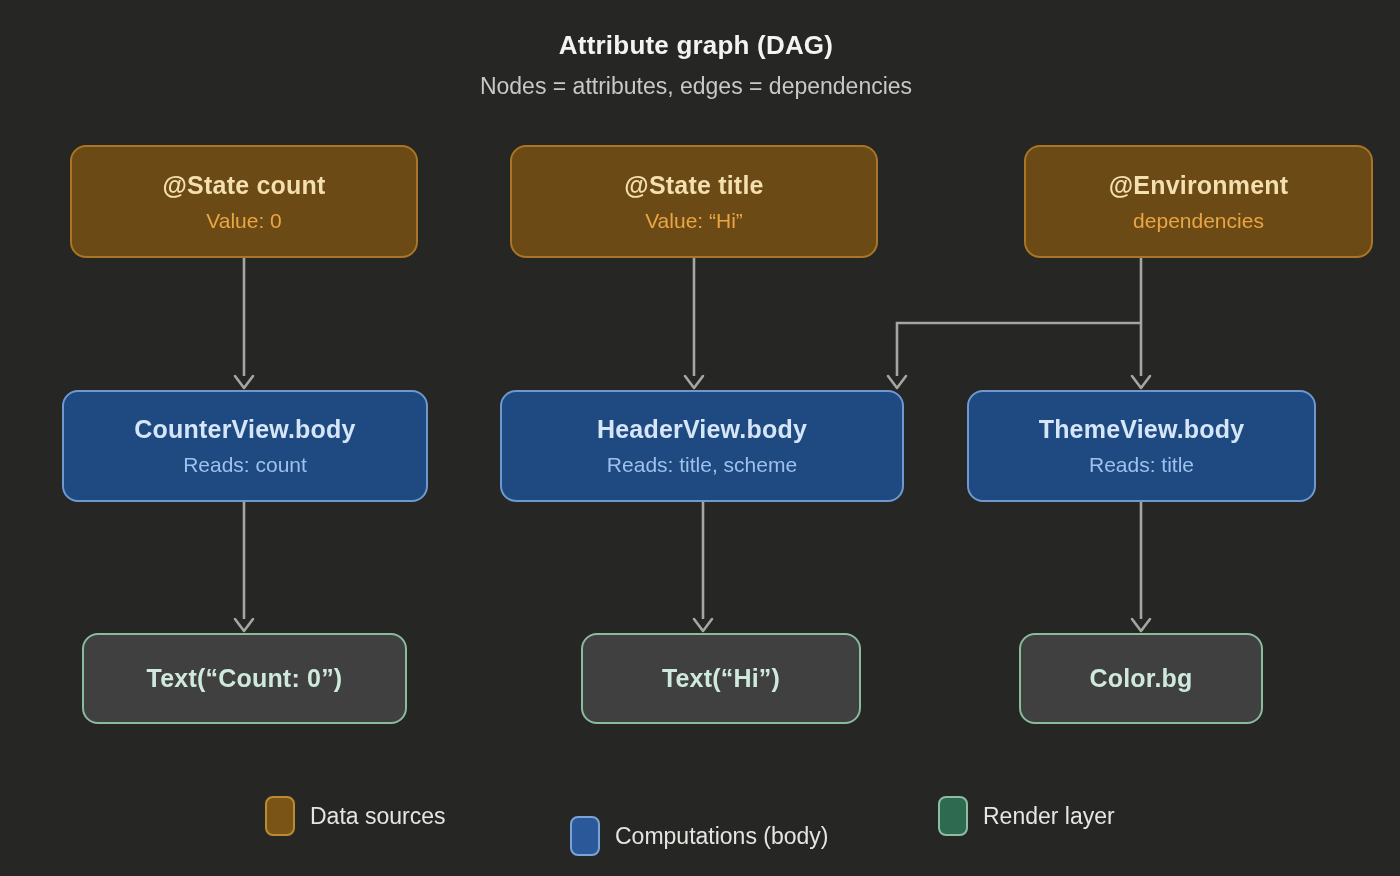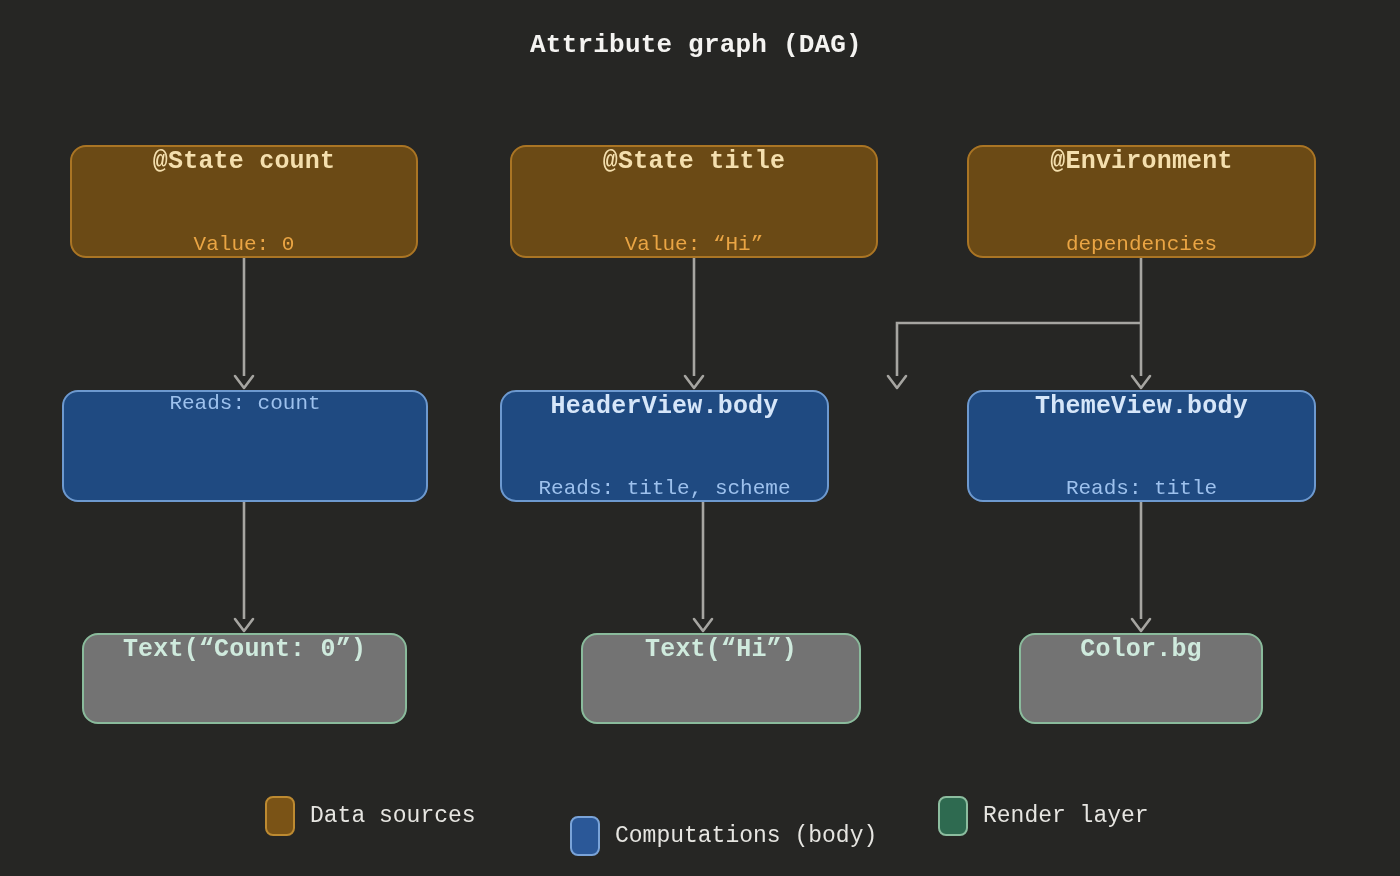--- a/index.html
+++ b/index.html
@@ -9,21 +9,20 @@
     height: 876px;
     background: #262624;
     font-family: "Liberation Sans", sans-serif;
     overflow: hidden;
   }
   .canvas {
     position: relative;
     width: 1400px;
     height: 876px;
     background: #262624;
-    font-family: Liberation Mono, monospace;
   }
   .header {
     position: absolute;
     top: 30px;
     left: 0;
     width: 1392px;
     text-align: center;
   }
   .header .title {
     font-size: 26px;
@@ -38,40 +37,40 @@
     color: #c9c8c4;
   }
   .node {
     position: absolute;
     box-sizing: border-box;
     border-radius: 16px;
     border: 2px solid transparent;
     display: flex;
     flex-direction: column;
     align-items: center;
-    justify-content: space-between;
+    justify-content: center;
     gap: 9px;
     text-align: center;
   }
   .node .node-title {
     font-weight: bold;
     font-size: 25px;
     letter-spacing: 0.2px;
   }
   .node .node-sub {
     font-size: 21px;
     font-weight: normal;
   }
   .node.brown  { background: #6b4a15; border-color: #aa7524; }
   .node.brown .node-title { color: #f4dfae; }
   .node.brown .node-sub   { color: #eaa544; }
   .node.blue   { background: #1f4a81; border-color: #6d99cf; }
   .node.blue .node-title  { color: #d6e6f9; }
   .node.blue .node-sub    { color: #9dc1ed; }
-  .node.green  { background: #737373; border-color: #8abb9c; }
+  .node.green  { background: #404040; border-color: #8abb9c; }
   .node.green .node-title { color: #cfeadd; }
   svg.edges {
     position: absolute;
     top: 0;
     left: 0;
   }
   svg.edges path {
     stroke: #a6a5a1;
     stroke-width: 2.6;
     fill: none;
@@ -99,20 +98,21 @@
     white-space: nowrap;
   }
 </style>
 </head>
 <body>
 
 <div class="canvas">
 
   <div class="header">
     <div class="title">Attribute graph (DAG)</div>
+    <div class="subtitle">Nodes = attributes, edges = dependencies</div>
   </div>
 
   <svg class="edges" width="1400" height="876" viewBox="0 0 1400 876">
 
     <path d="M244 258 V376"></path>
     <path class="head" d="M235 376 L244 388 L253 376"></path>
 
     <path d="M694 258 V376"></path>
     <path class="head" d="M685 376 L694 388 L703 376"></path>
 
@@ -133,29 +133,30 @@
   </svg>
 
   <div class="node brown" style="left:70px;  top:145px; width:348px; height:113px;">
     <div class="node-title">@State count</div>
     <div class="node-sub">Value: 0</div>
   </div>
   <div class="node brown" style="left:510px; top:145px; width:368px; height:113px;">
     <div class="node-title">@State title</div>
     <div class="node-sub">Value: “Hi”</div>
   </div>
-  <div class="node brown" style="left:967px; top:145px; width:349px; height:113px;">
+  <div class="node brown" style="left:1024px; top:145px; width:349px; height:113px;">
     <div class="node-title">@Environment</div>
     <div class="node-sub">dependencies</div>
   </div>
 
   <div class="node blue" style="left:62px;  top:390px; width:366px; height:112px;">
+    <div class="node-title">CounterView.body</div>
     <div class="node-sub">Reads: count</div>
   </div>
-  <div class="node blue" style="left:500px; top:390px; width:329px; height:112px;">
+  <div class="node blue" style="left:500px; top:390px; width:404px; height:112px;">
     <div class="node-title">HeaderView.body</div>
     <div class="node-sub">Reads: title, scheme</div>
   </div>
   <div class="node blue" style="left:967px; top:390px; width:349px; height:112px;">
     <div class="node-title">ThemeView.body</div>
     <div class="node-sub">Reads: title</div>
   </div>
 
   <div class="node green" style="left:82px;   top:633px; width:325px; height:91px;">
     <div class="node-title">Text(“Count: 0”)</div>

